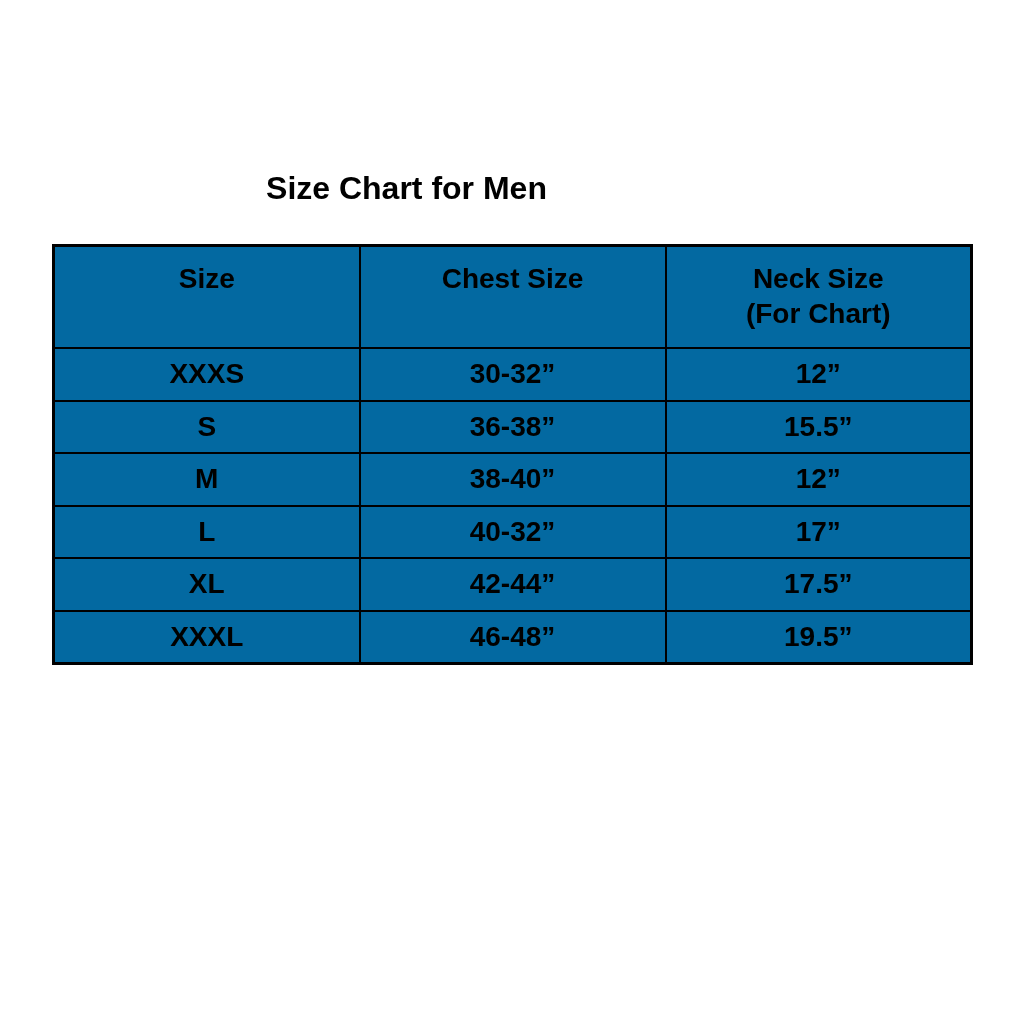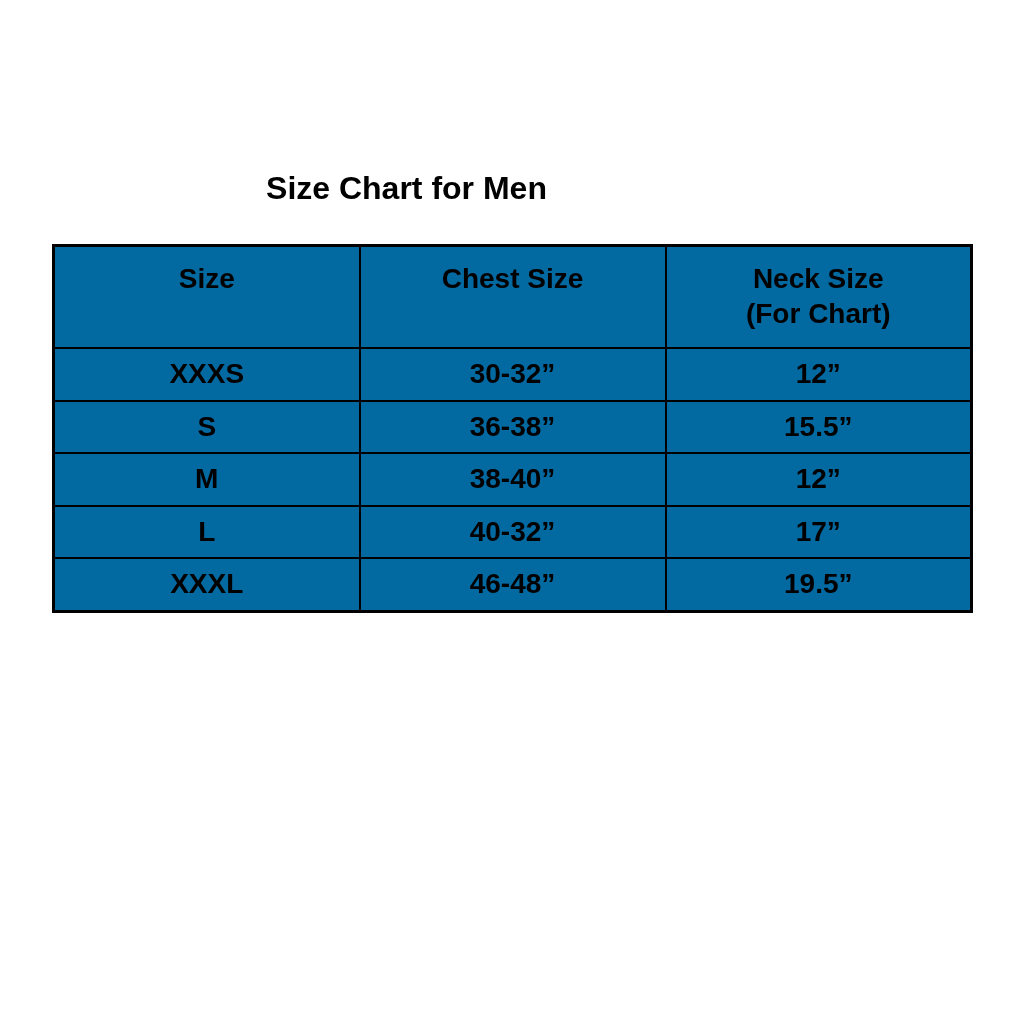--- a/index.html
+++ b/index.html
@@ -93,18 +93,23 @@
         <td>M</td>
         <td>38-40”</td>
         <td>12”</td>
       </tr>
       <tr>
         <td>L</td>
         <td>40-32”</td>
         <td>17”</td>
       </tr>
       <tr>
+        <td>XL</td>
+        <td>42-44”</td>
+        <td>17.5”</td>
+      </tr>
+      <tr>
         <td>XXXL</td>
         <td>46-48”</td>
         <td>19.5”</td>
       </tr>
     </tbody>
 </table>
 
 </body></html>

